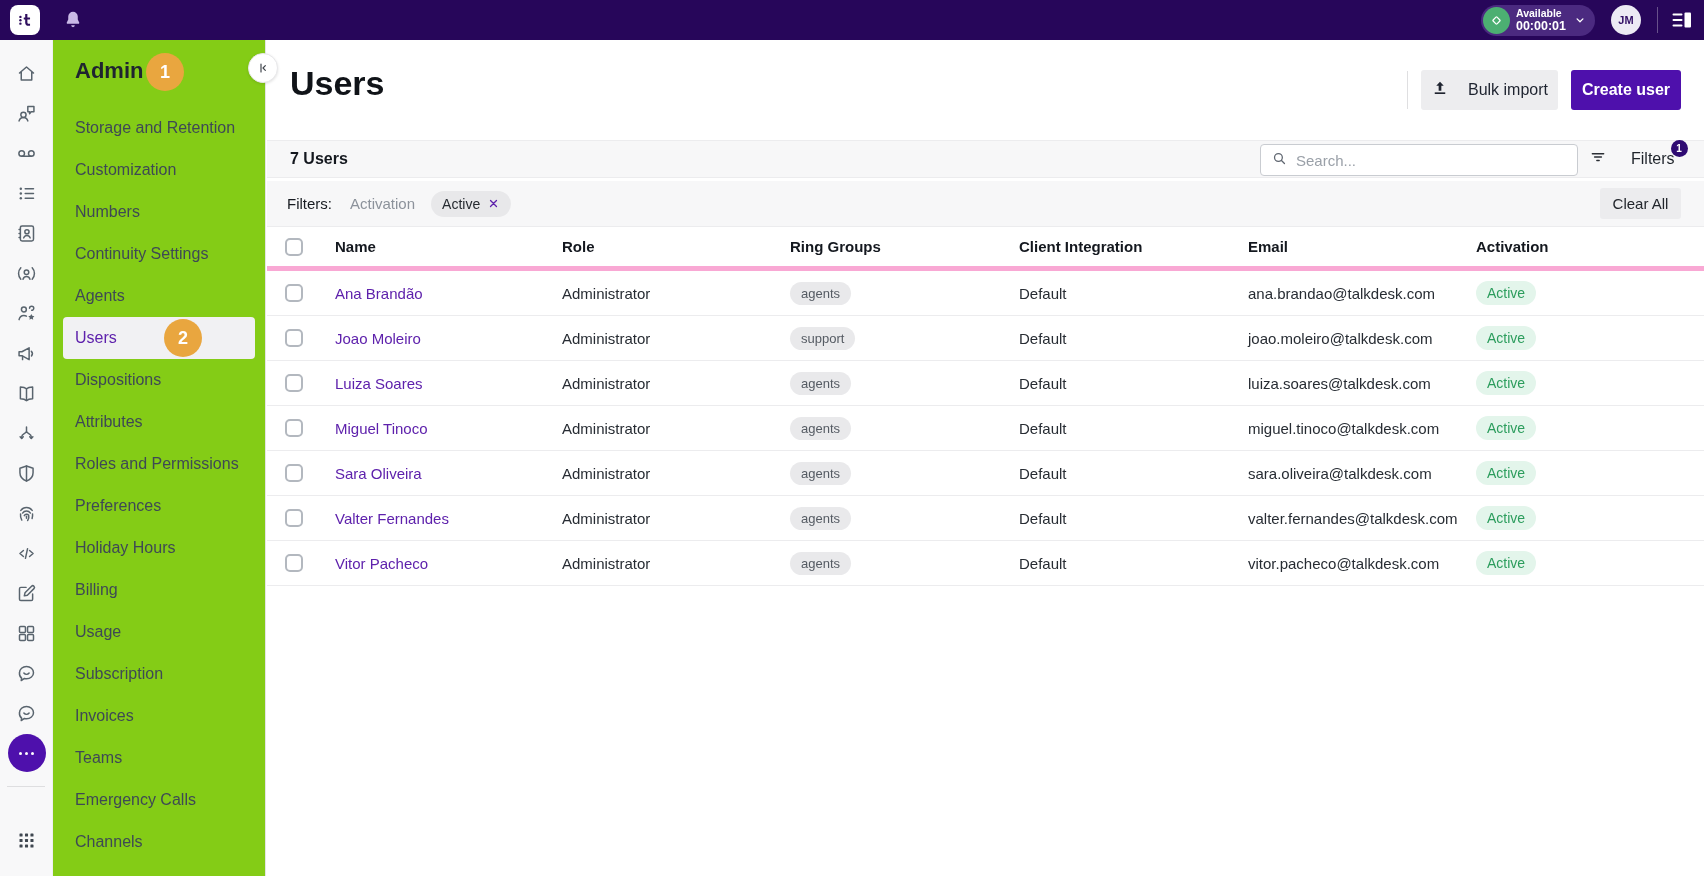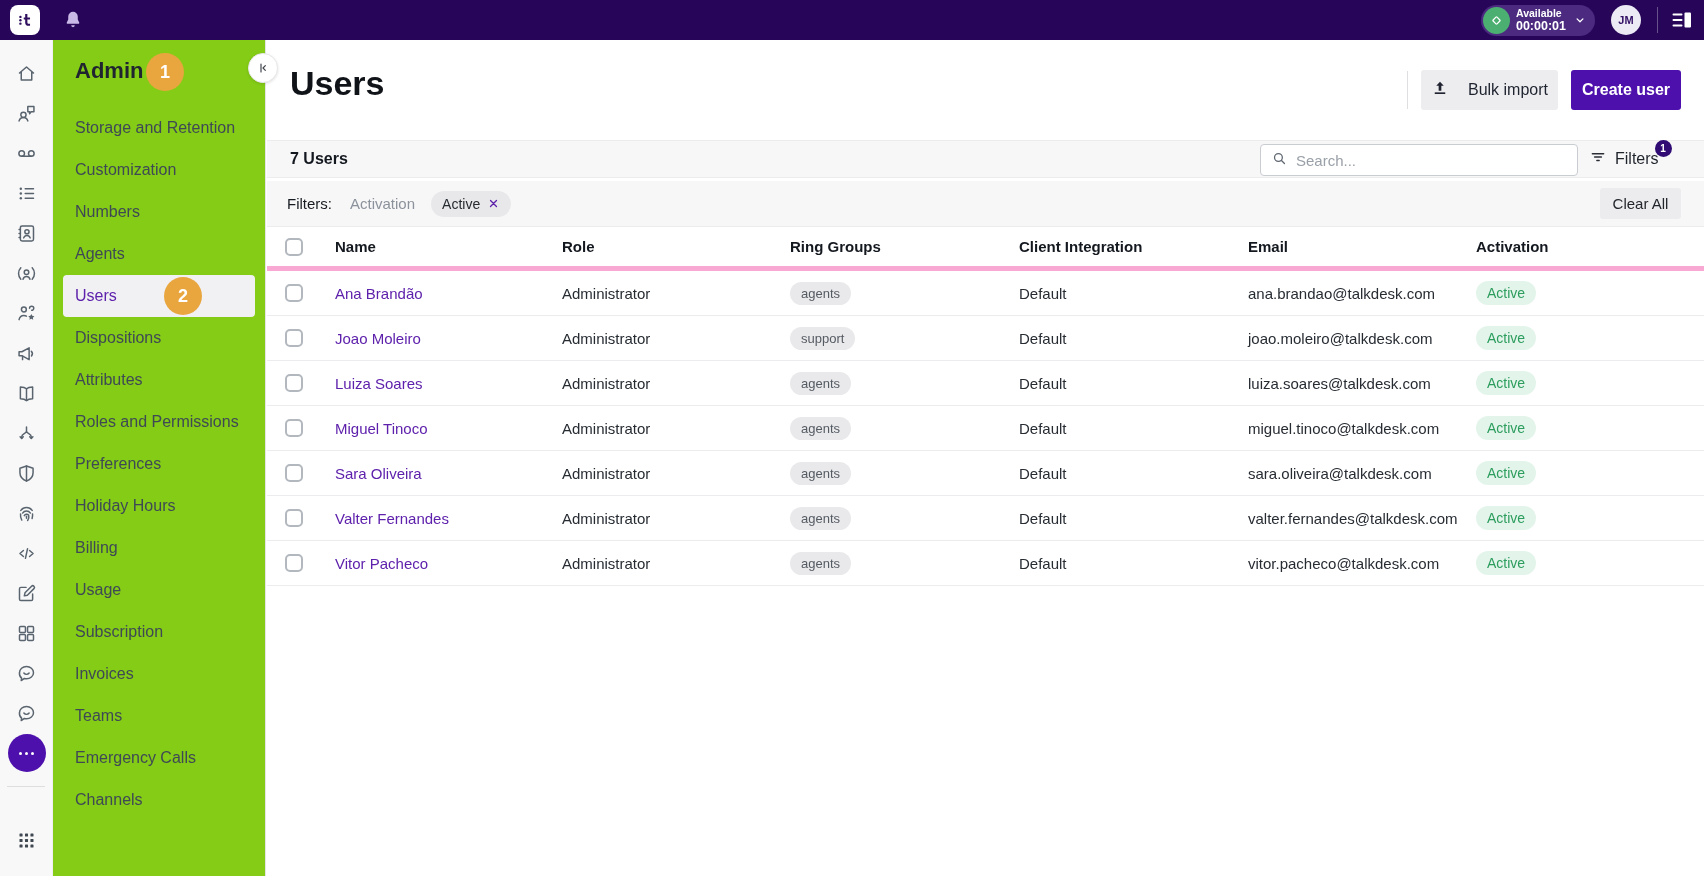--- a/index.html
+++ b/index.html
@@ -84,21 +84,21 @@
   .strip1 { height:38px; border-top:1px solid #ECECEE; display:flex; align-items:center; }
   .strip-gap { height:3px; background:#fff; }
   .strip2 { height:46px; display:flex; align-items:center; }
   .count-label { margin-left:23px; font-size:16px; font-weight:700; color:#14181F; }
   .search-box { position:absolute; left:993px; top:3px; width:318px; height:32px; background:#fff;
     border:1px solid #C9CCD1; border-radius:4px; display:flex; align-items:center; padding:0 10px; }
   .search-box svg { width:17px; height:17px; flex:0 0 auto; }
   .search-box input { border:none; outline:none; flex:1; margin-left:8px; font-size:15px;
     font-family:inherit; color:#23272E; background:transparent; }
   .search-box input::placeholder { color:#9AA0A8; }
-  .filters-ctl { position:absolute; left:1322px; top:7px; display:flex; align-items:center; gap:8px;
+  .filters-ctl { position:absolute; left:1322px; top:7px; display:flex; align-items:center; gap:24px;
     cursor:pointer; }
   .filters-ctl svg { width:18px; height:18px; }
   .filters-label { font-size:16px; color:#1F242B; }
   .filters-badge { position:absolute; top:-8px; right:-13px; width:17px; height:17px; border-radius:50%;
     background:var(--filters-badge-bg); color:#fff; font-size:10px; font-weight:700;
     display:flex; align-items:center; justify-content:center; }
   .fbar-label { margin-left:20px; font-size:15px; font-weight:400; color:#171B21; }
   .fbar-name { margin-left:18px; font-size:15px; color:#8C929B; }
   .chip { display:inline-flex; align-items:center; gap:7px; height:26px; padding:0 11px;
     background:#E8E8EA; border-radius:13px; margin-left:16px; font-size:14px; color:#262B31; }
@@ -325,20 +325,23 @@
       <div class="menu-item">
         <span>Storage and Retention</span>
       </div>
       <div class="menu-item">
         <span>Customization</span>
       </div>
       <div class="menu-item">
         <span>Numbers</span>
       </div>
       <div class="menu-item">
+        <span>Continuity Settings</span>
+      </div>
+      <div class="menu-item">
         <span>Agents</span>
       </div>
       <div class="menu-item selected">
         <span>Users</span>
         <span class="badge-orange badge-users">2</span>
       </div>
       <div class="menu-item">
         <span>Dispositions</span>
       </div>
       <div class="menu-item">

